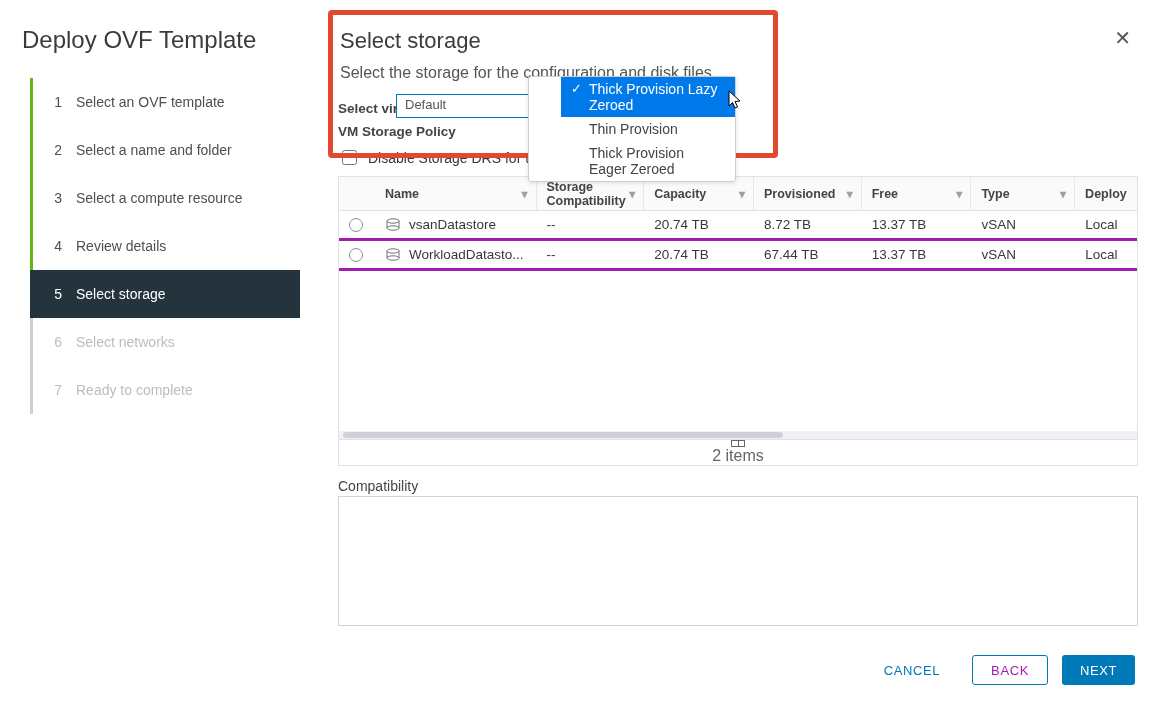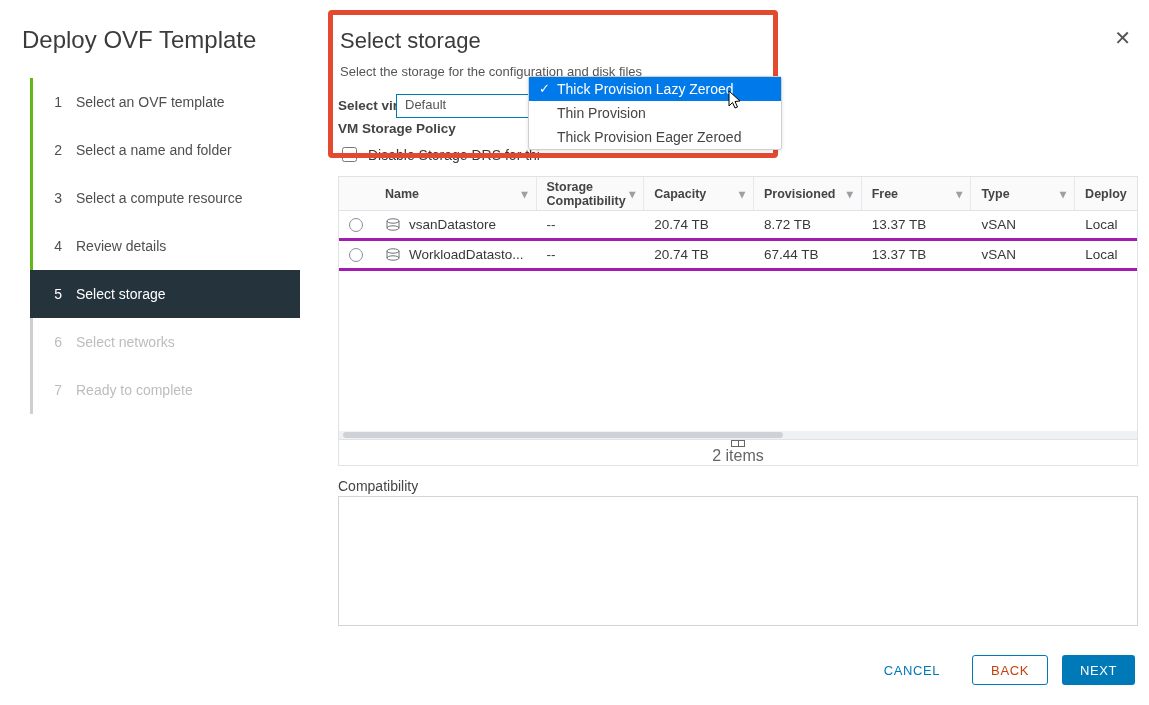--- a/index.html
+++ b/index.html
@@ -76,21 +76,21 @@
     position: absolute;
     left: 338px; top: 18px;
     right: 12px;
   }
   .panel-title {
     font-size: 22px;
     color: #3b3b3b;
     margin: 10px 0 10px 2px;
   }
   .panel-sub {
-    font-size: 13px;
+    font-size: 16px;
     color: #555;
     margin: 0 0 19px 2px;
   }
   .form-row {
     display: flex;
     align-items: center;
     margin-bottom: 8px;
   }
   .form-label {
     width: 192px;
@@ -127,26 +127,27 @@
     left: 328px; top: 10px;
     width: 450px; height: 148px;
     border: 5px solid #e2492f;
     border-radius: 4px;
     pointer-events: none;
   }
   
   .dropdown {
     position: absolute;
     left: 528px; top: 76px;
-    width: 254px;
+    width: 208px;
     background: #fff;
     border: 1px solid #cfcfcf;
     border-radius: 3px;
     box-shadow: 0 1px 4px rgba(0,0,0,.12);
     z-index: 20;
+    padding-left: 32px;
   }
   .dropdown .item {
     padding: 4px 10px 4px 28px;
     font-size: 14px;
     position: relative;
     cursor: pointer;
     color: #444;
   }
   .dropdown .item.selected {
     background: #0079ea;
@@ -289,21 +290,21 @@
     letter-spacing: .6px;
     border-radius: 3px;
     cursor: pointer;
     user-select: none;
   }
   .btn-text {
     color: #0079b8;
     background: transparent;
   }
   .btn-outline {
-    color: #c2410c;
+    color: #a21caf;
     border: 1px solid #0079b8;
     background: #fff;
   }
   .btn-primary {
     color: #fff;
     background: #0079b8;
   }
   
   .ds-icon {
     width: 16px; height: 14px;

